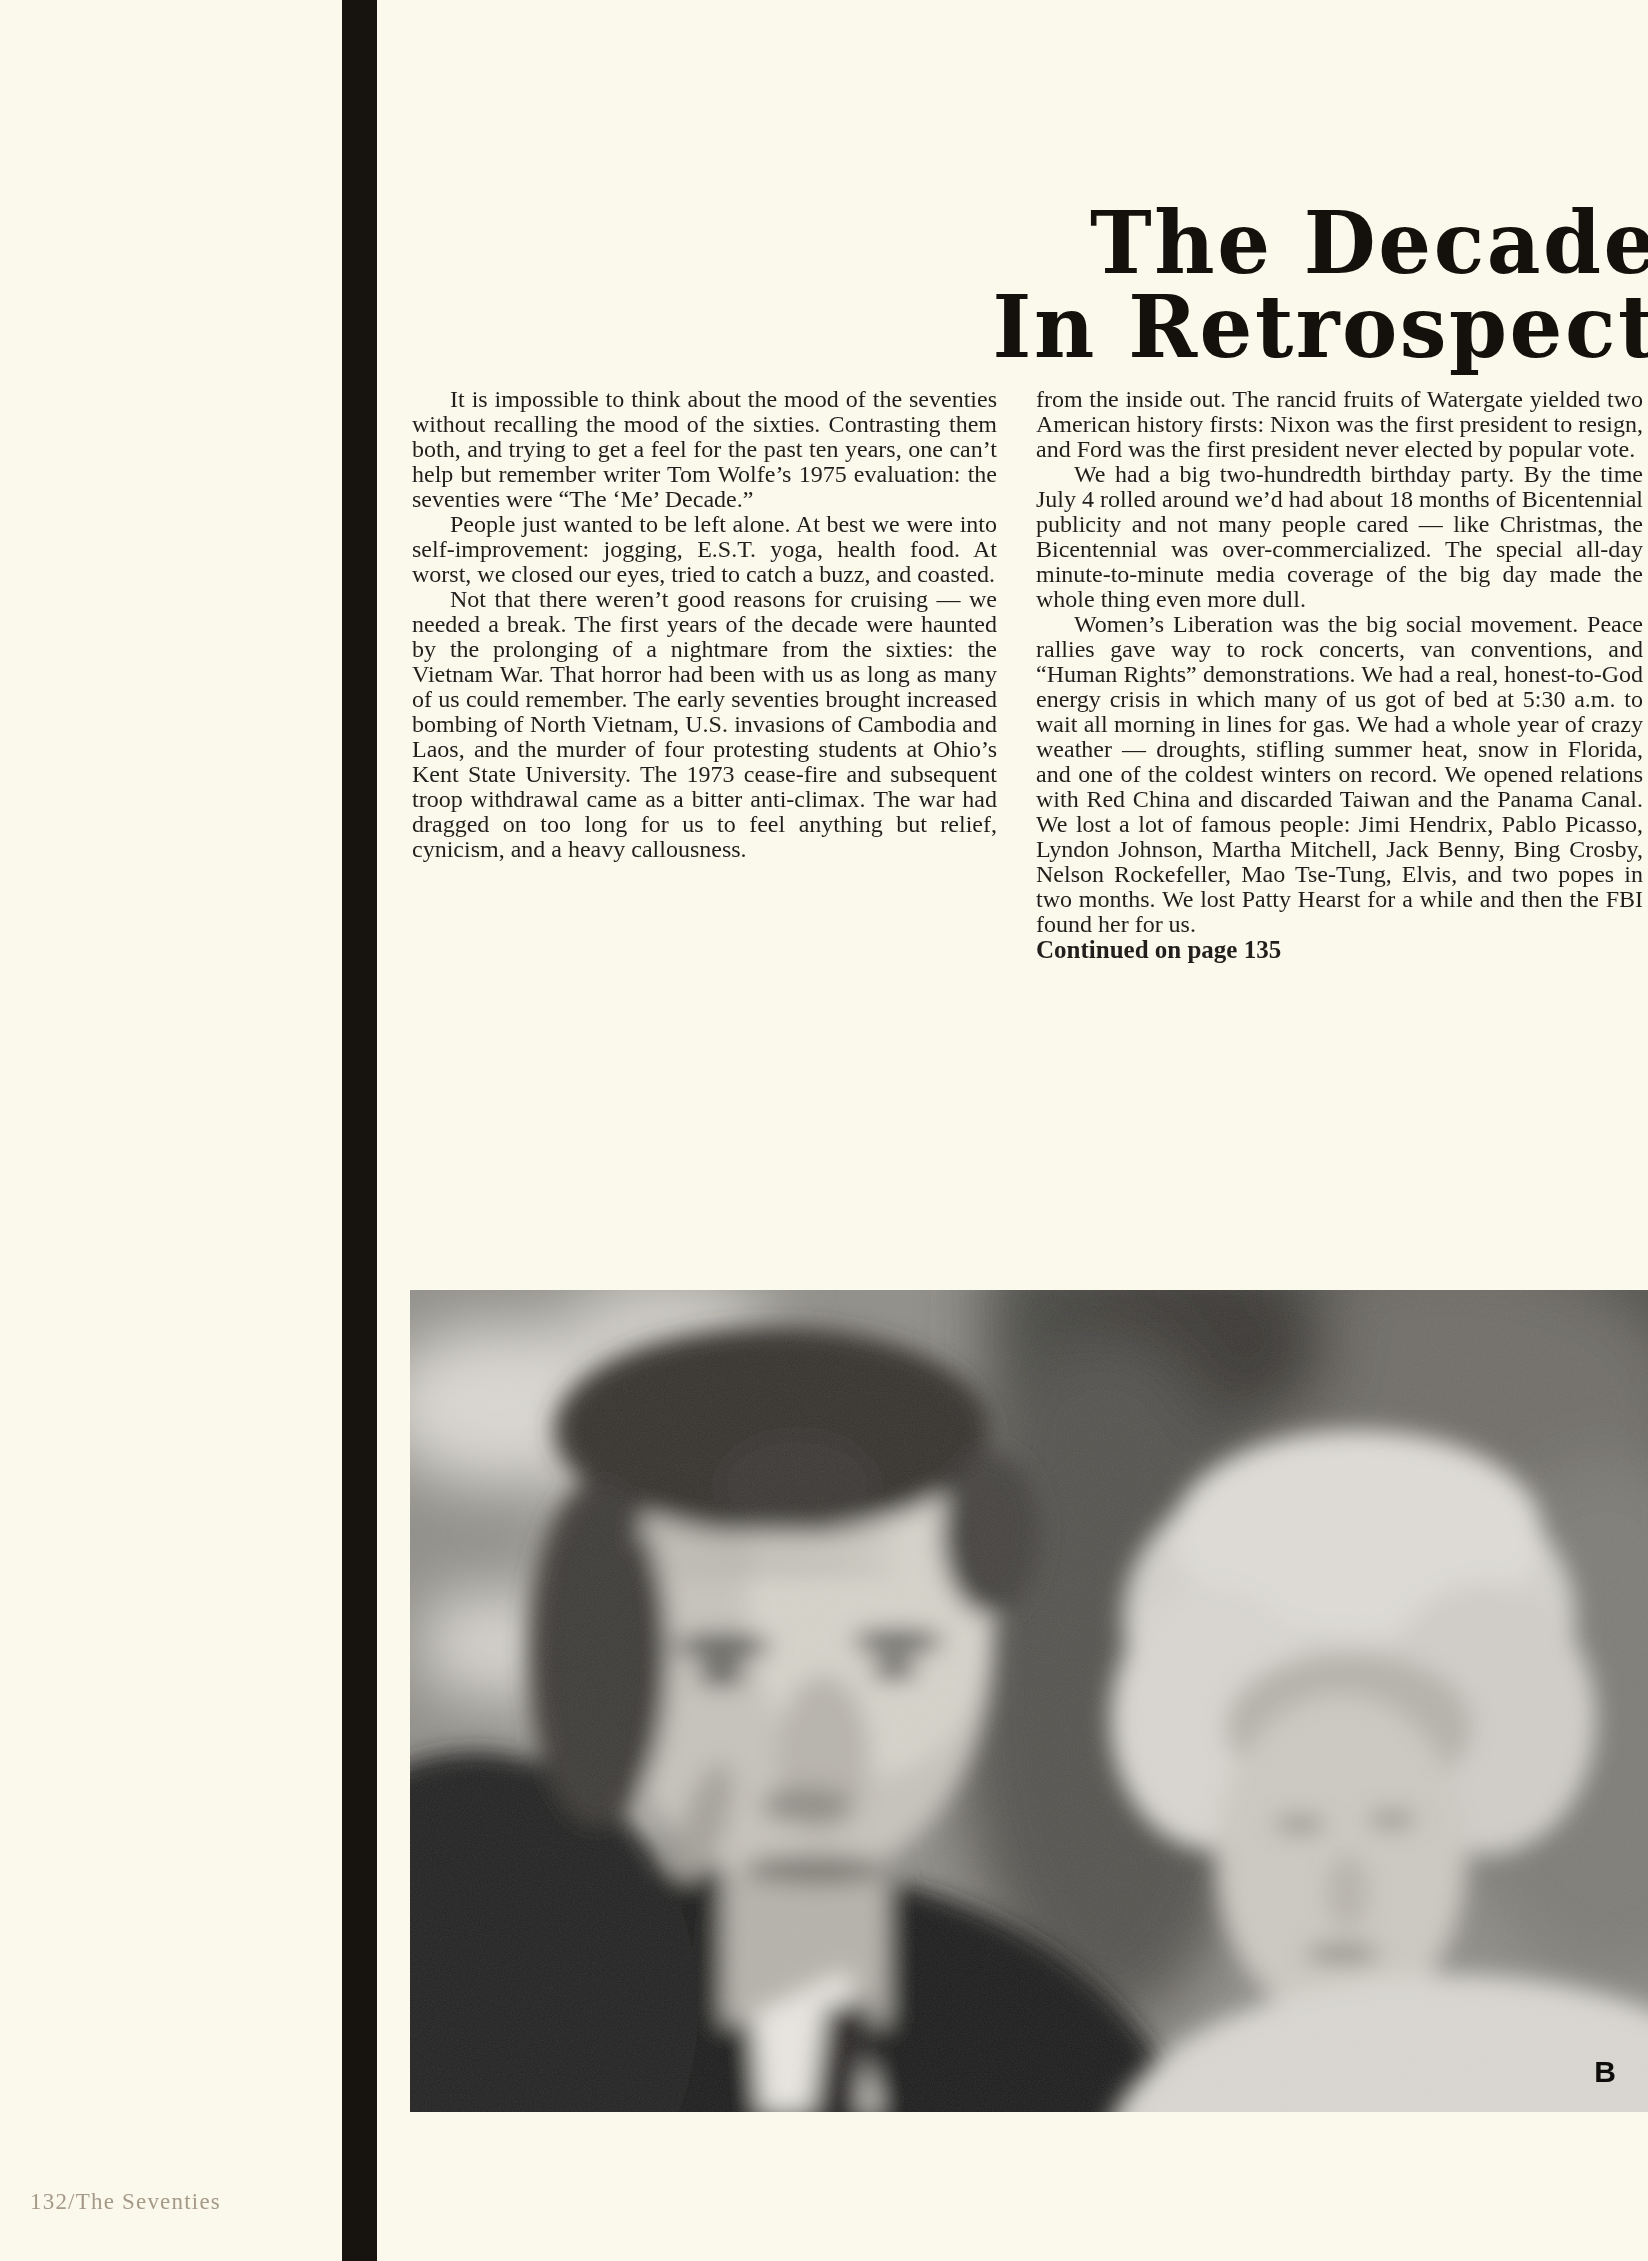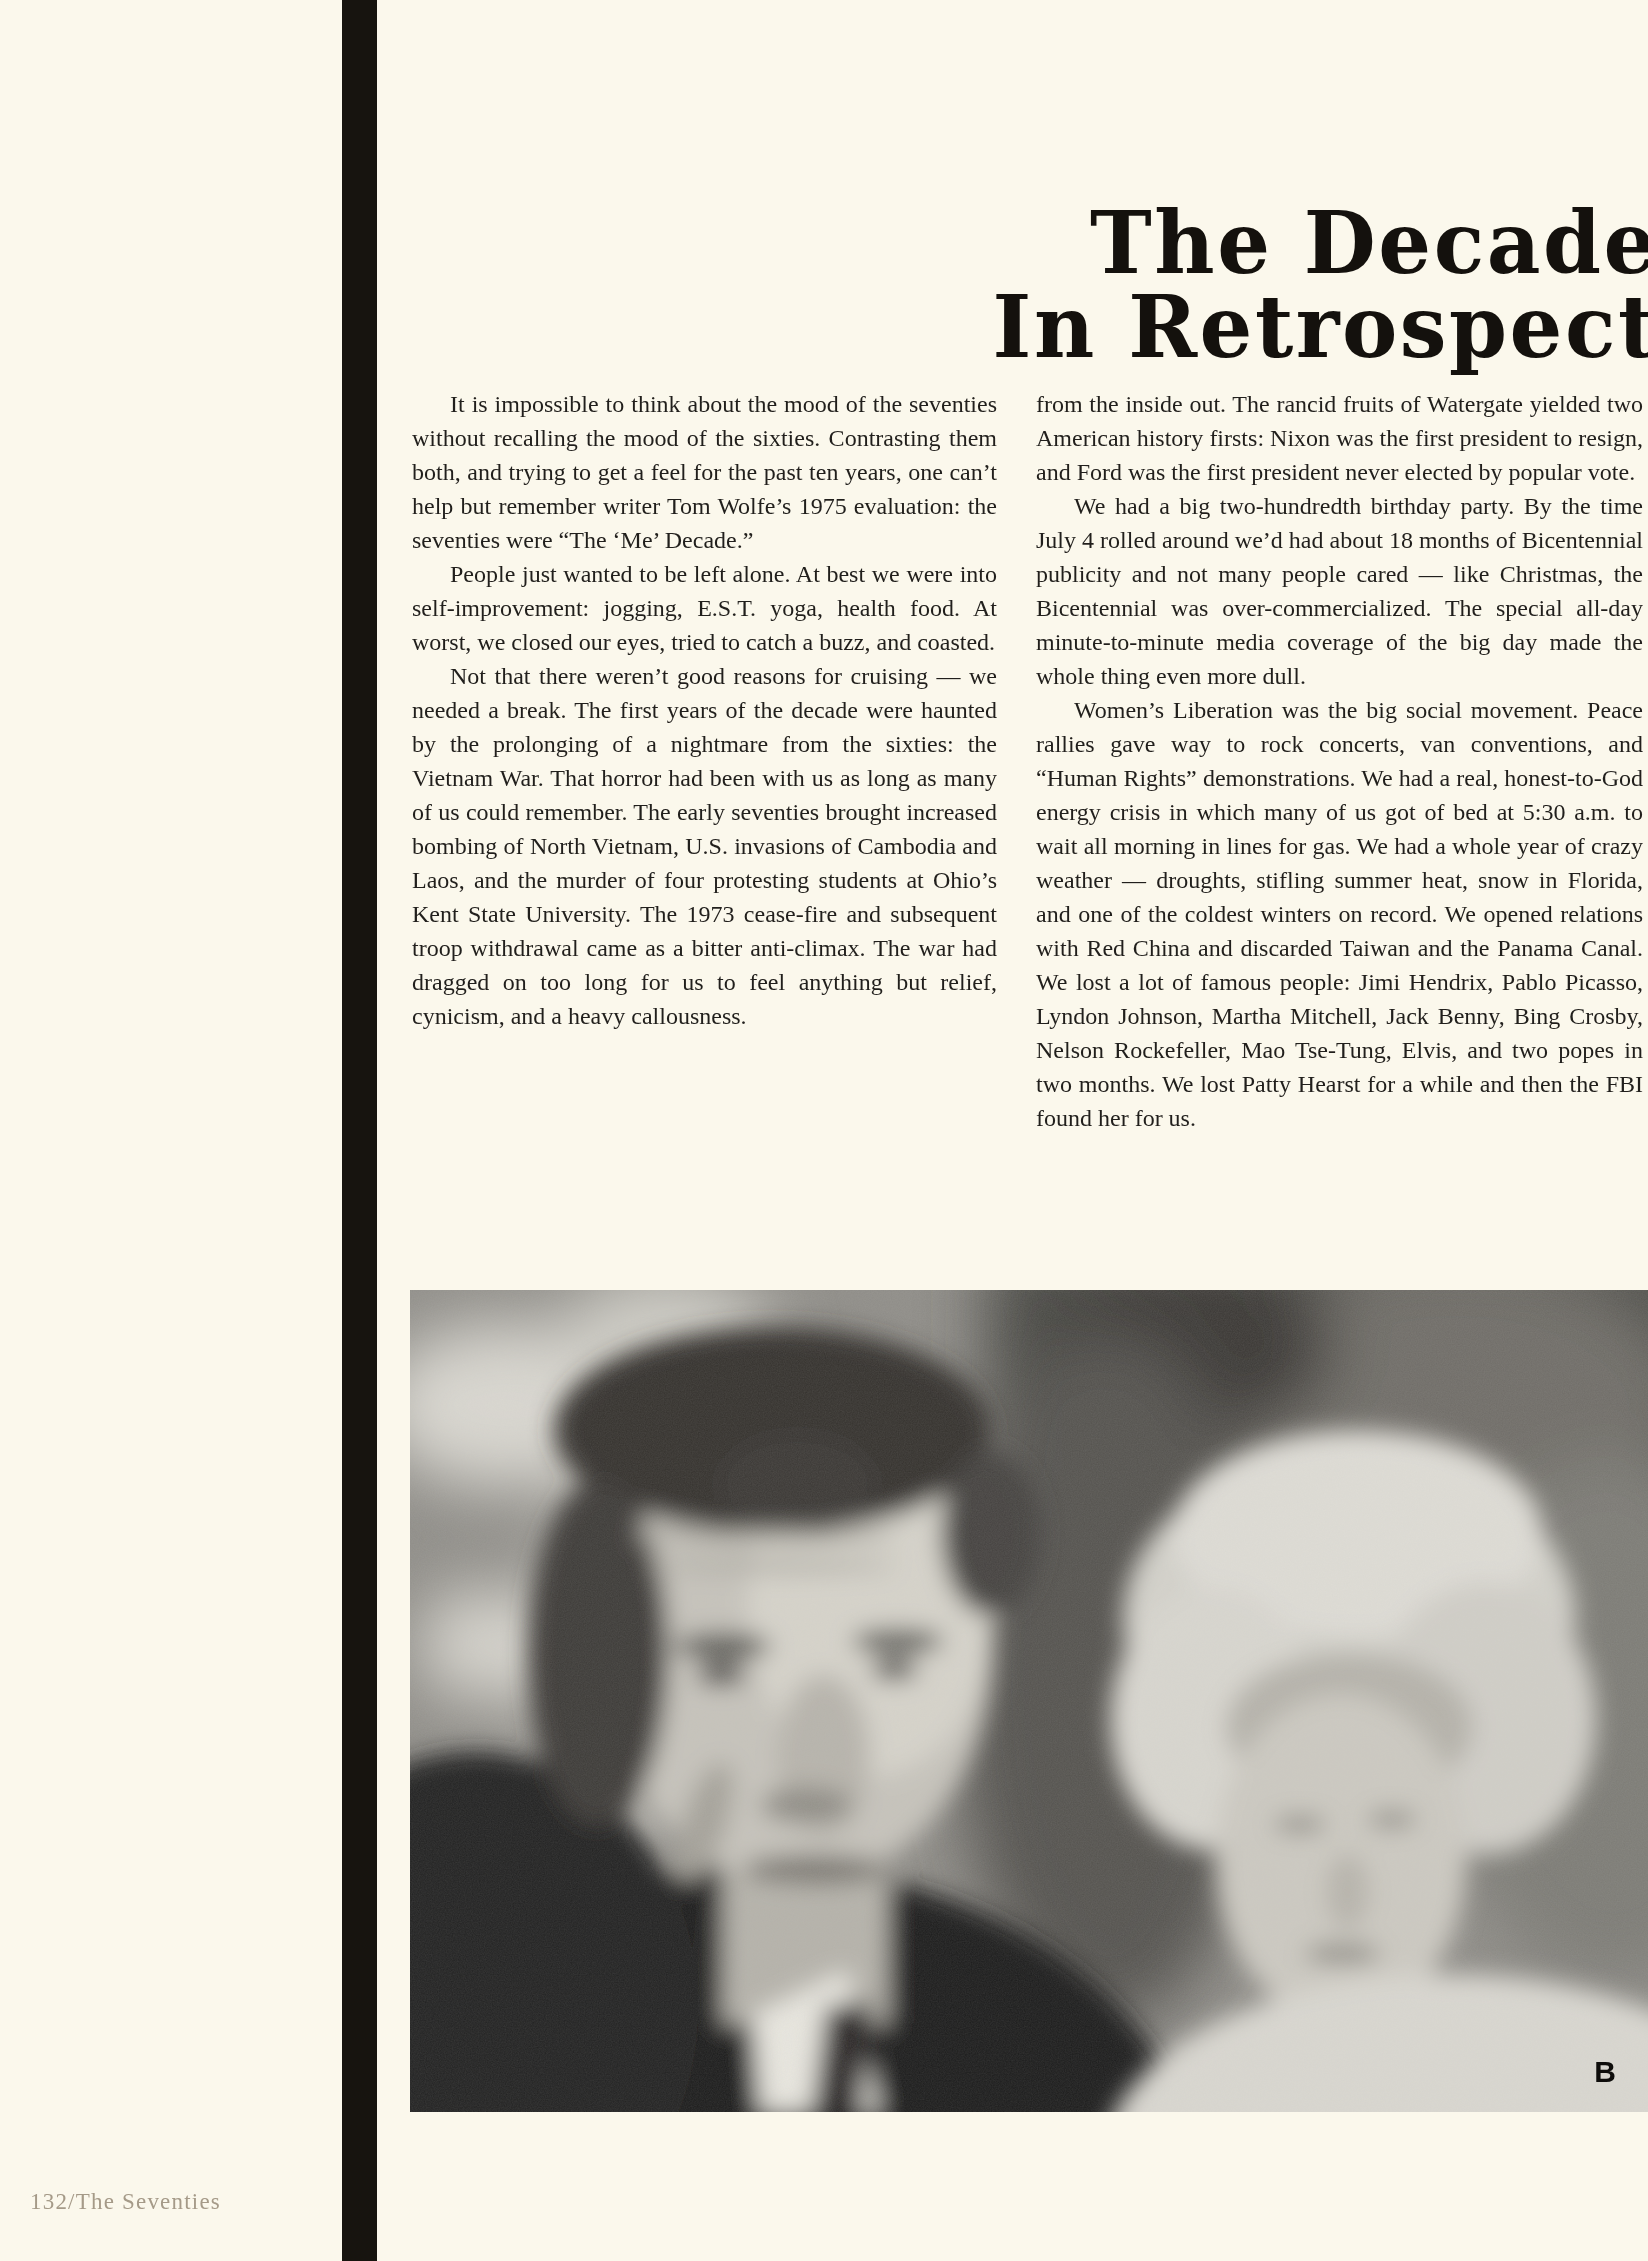--- a/index.html
+++ b/index.html
@@ -22,21 +22,21 @@
     font-family:"DejaVu Serif", serif;
     font-weight:bold;
     font-size:83px;line-height:81px;
     letter-spacing:2.5px;
     color:#14110d;
     transform:scaleY(1.04);
     transform-origin:top right;
   }
   .col{
     position:absolute;top:387px;
-    font-size:24px;line-height:34px;
+    font-size:24px;line-height:25px;
     text-align:justify;
     color:#211f1c;
   }
   .col-left{left:412px;width:585px;}
   .col-right{left:1036px;width:607px;}
   .col p{margin:0;text-indent:38px;}
   .col p.no-indent{text-indent:0;}
   .continued{
     margin-top:30.5px;
     font-weight:bold;
@@ -74,20 +74,21 @@
   <div class="col col-left">
     <p>It is impossible to think about the mood of the seventies without recalling the mood of the sixties. Contrasting them both, and trying to get a feel for the past ten years, one can’t help but remember writer Tom Wolfe’s 1975 evaluation: the seventies were “The ‘Me’ Decade.”</p>
     <p>People just wanted to be left alone. At best we were into self-improvement: jogging, E.S.T. yoga, health food. At worst, we closed our eyes, tried to catch a buzz, and coasted.</p>
     <p>Not that there weren’t good reasons for cruising — we needed a break. The first years of the decade were haunted by the prolonging of a nightmare from the sixties: the Vietnam War. That horror had been with us as long as many of us could remember. The early seventies brought increased bombing of North Vietnam, U.S. invasions of Cambodia and Laos, and the murder of four protesting students at Ohio’s Kent State University. The 1973 cease-fire and subsequent troop withdrawal came as a bitter anti-climax. The war had dragged on too long for us to feel anything but relief, cynicism, and a heavy callousness.</p>
   </div>
 
   <div class="col col-right">
     <p class="no-indent">from the inside out. The rancid fruits of Watergate yielded two American history firsts: Nixon was the first president to resign, and Ford was the first president never elected by popular vote.</p>
     <p>We had a big two-hundredth birthday party. By the time July 4 rolled around we’d had about 18 months of Bicentennial publicity and not many people cared — like Christmas, the Bicentennial was over-commercialized. The special all-day minute-to-minute media coverage of the big day made the whole thing even more dull.</p>
     <p>Women’s Liberation was the big social movement. Peace rallies gave way to rock concerts, van conventions, and “Human Rights” demonstrations. We had a real, honest-to-God energy crisis in which many of us got of bed at 5:30 a.m. to wait all morning in lines for gas. We had a whole year of crazy weather — droughts, stifling summer heat, snow in Florida, and one of the coldest winters on record. We opened relations with Red China and discarded Taiwan and the Panama Canal. We lost a lot of famous people: Jimi Hendrix, Pablo Picasso, Lyndon Johnson, Martha Mitchell, Jack Benny, Bing Crosby, Nelson Rockefeller, Mao Tse-Tung, Elvis, and two popes in two months. We lost Patty Hearst for a while and then the FBI found her for us.</p>
+    <p class="continued">Continued on page 135</p>
   </div>
 
   <div class="photo">
     <svg viewBox="0 0 1504 997" preserveAspectRatio="none">
       <defs>
         <filter id="b1" x="-60%" y="-60%" width="220%" height="220%">
             <feGaussianBlur stdDeviation="14"></feGaussianBlur>
           </filter>
         <filter id="b2" x="-60%" y="-60%" width="220%" height="220%">
             <feGaussianBlur stdDeviation="38"></feGaussianBlur>

